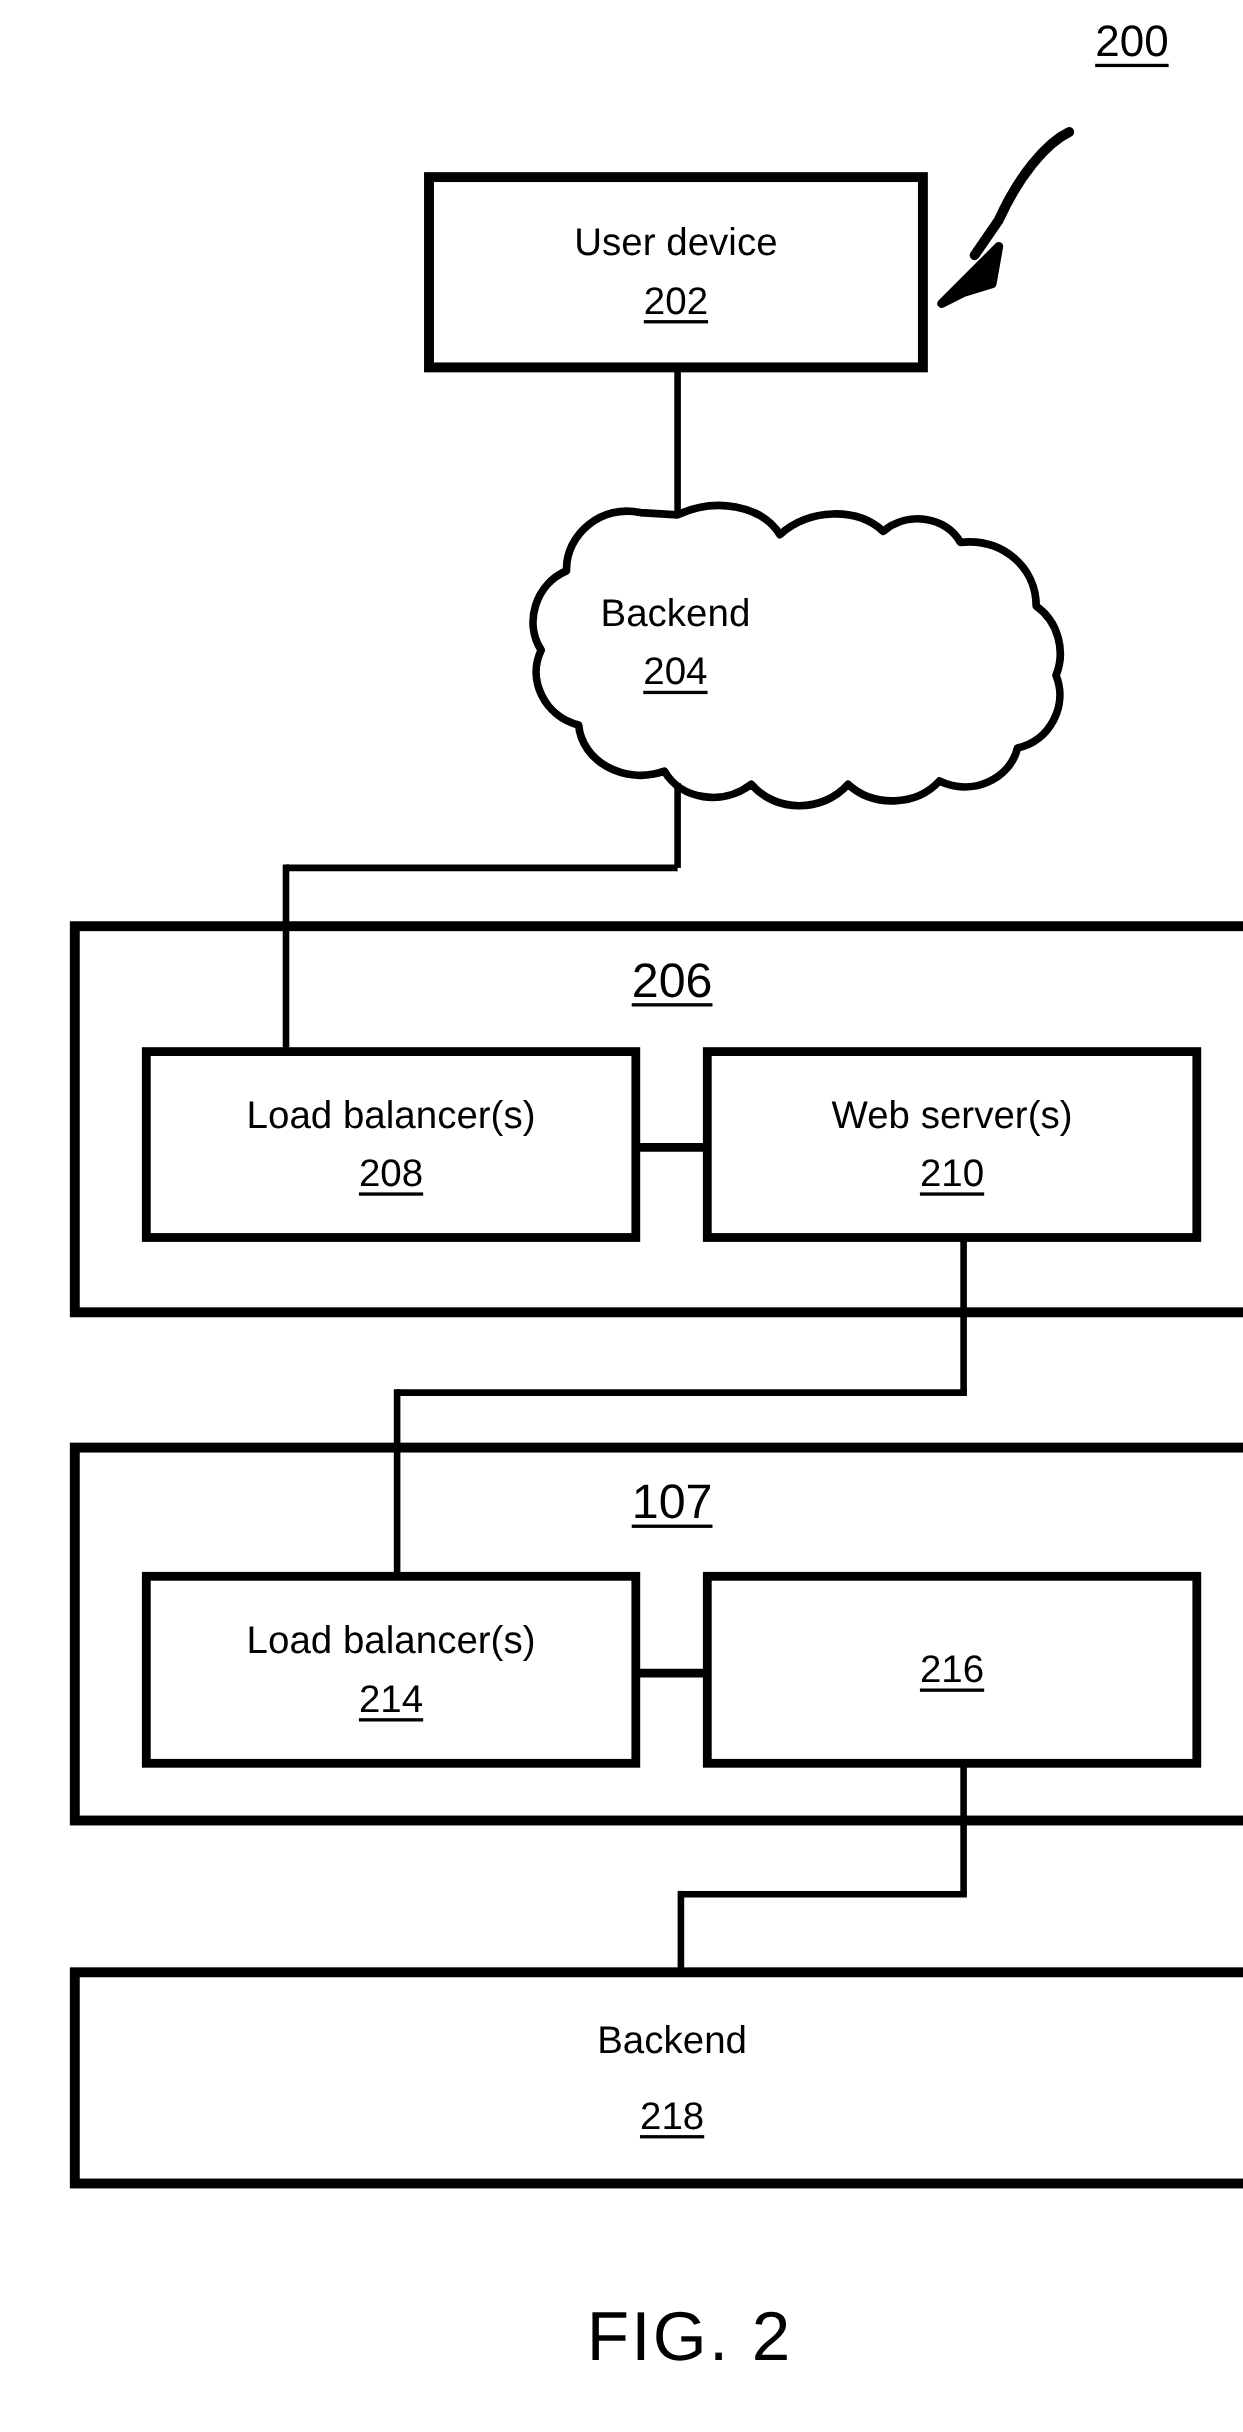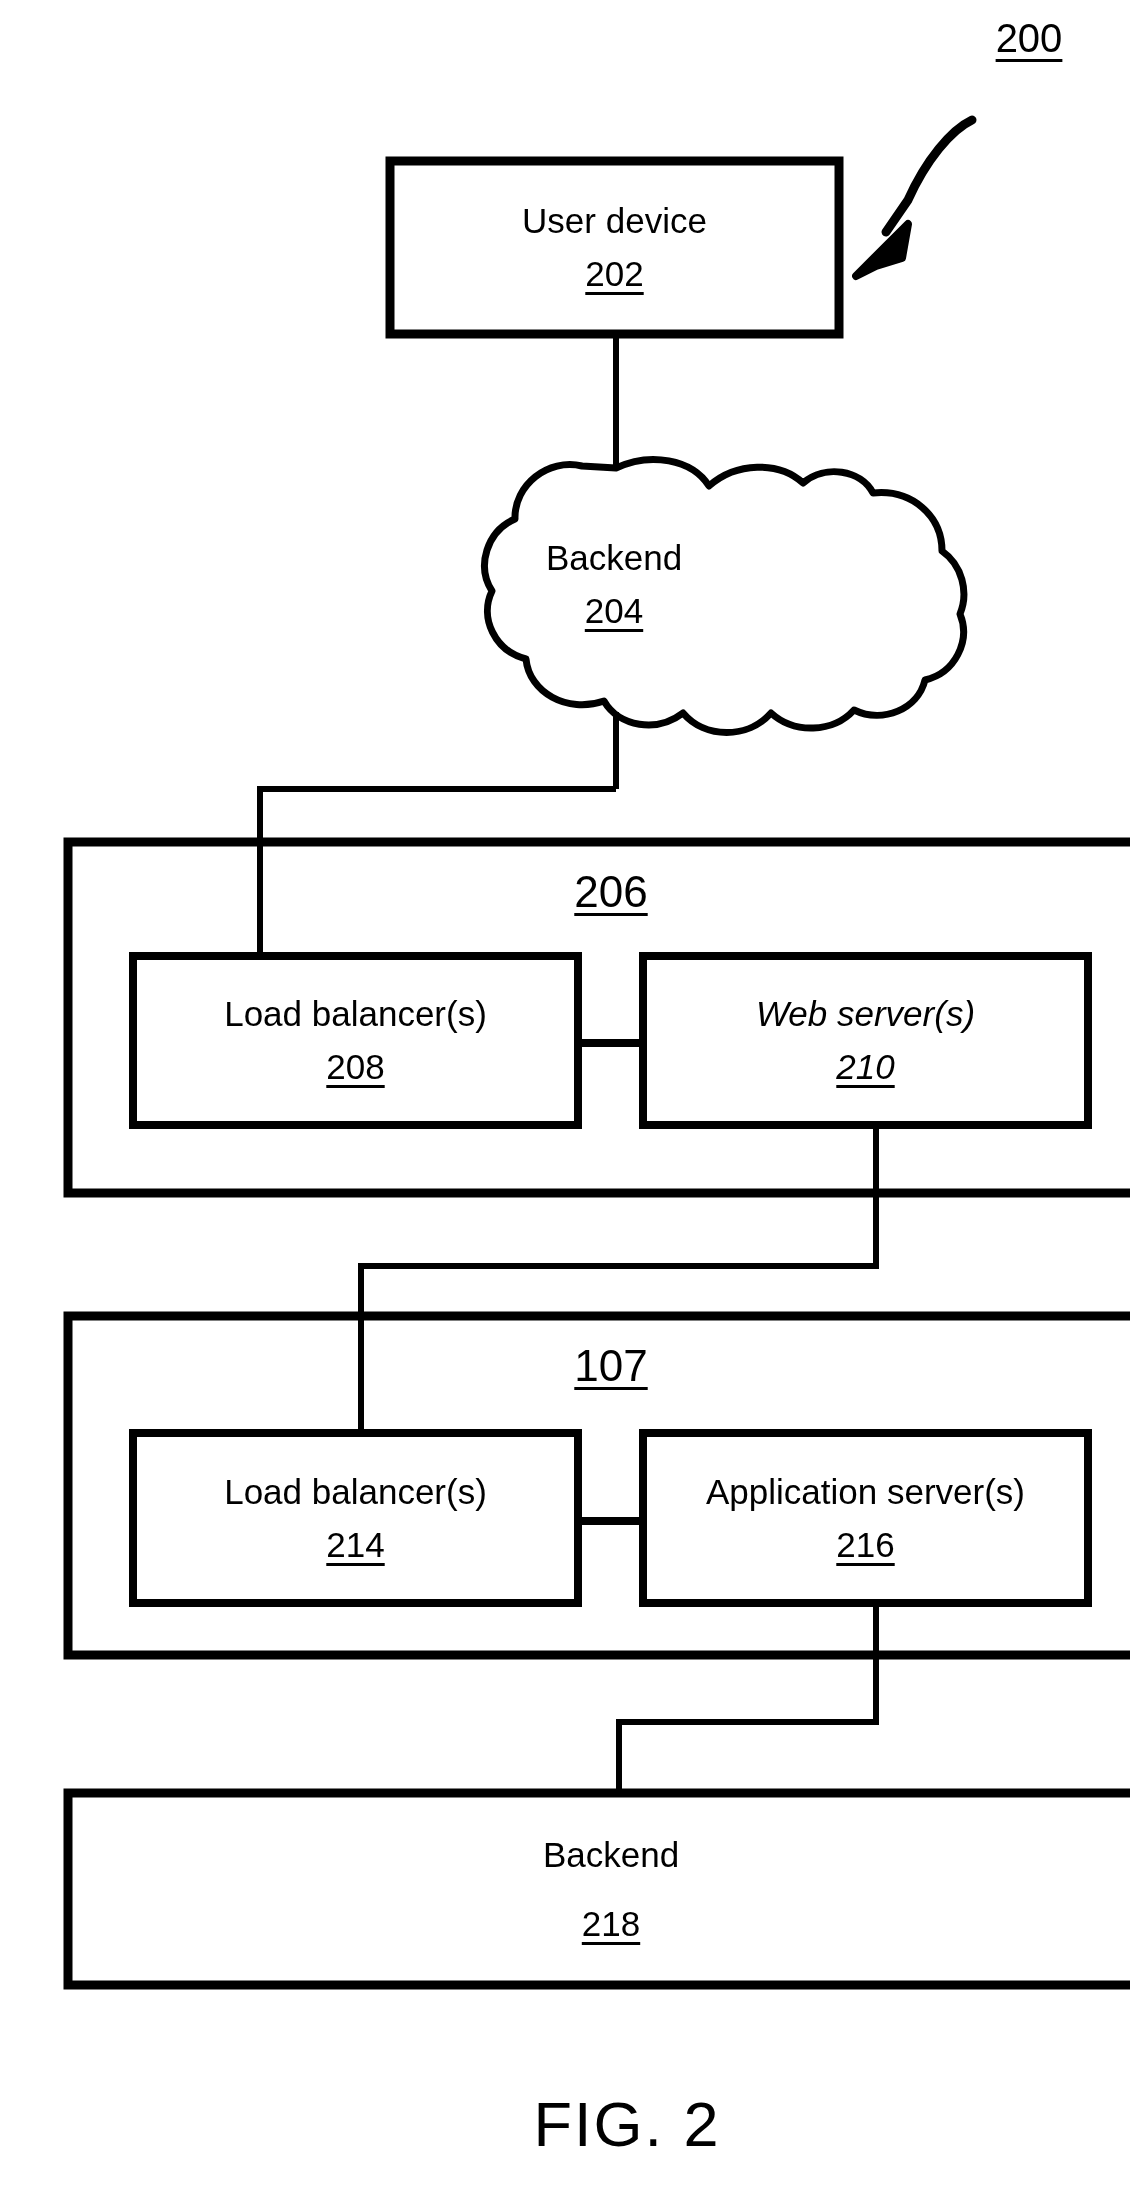--- a/index.html
+++ b/index.html
@@ -152,34 +152,33 @@
     <div class="node-ref">204</div>
   </div>
 
   <div class="fig-text container-ref" style="left:22px; top:870px; width:1086px;">206</div>
 
   <div class="text-block" style="left:87px; top:956px; width:445px; height:169px;">
     <div class="node-label">Load balancer(s)</div>
     <div class="node-ref">208</div>
   </div>
 
-  <div class="text-block" style="left:597px; top:956px; width:445px; height:169px;font-style:italic;">
+  <div class="text-block" style="left:597px; top:956px; width:445px; height:169px;">
     <div class="node-label">Web server(s)</div>
     <div class="node-ref">210</div>
   </div>
 
   <div class="fig-text container-ref" style="left:22px; top:1344px; width:1086px;">107</div>
 
   <div class="text-block" style="left:87px; top:1433px; width:445px; height:170px;">
     <div class="node-label">Load balancer(s)</div>
     <div class="node-ref">214</div>
   </div>
 
   <div class="text-block" style="left:597px; top:1433px; width:445px; height:170px;">
-    <div class="node-label">Application server(s)</div>
     <div class="node-ref">216</div>
   </div>
 
   <div class="text-block" style="left:22px; top:1793px; width:1086px; height:192px;gap:16px;">
     <div class="node-label">Backend</div>
     <div class="node-ref">218</div>
   </div>
 
   <div class="fig-text fig-caption" style="left:0px; top:2093px; width:1130px;padding-left:16px;">FIG. 2</div>
 

